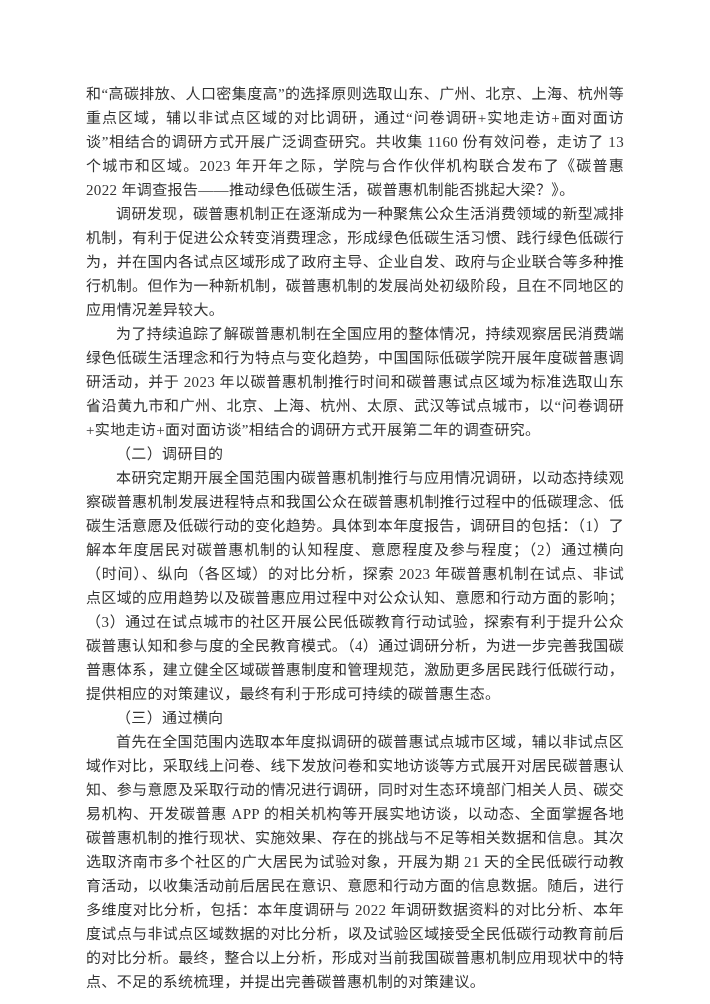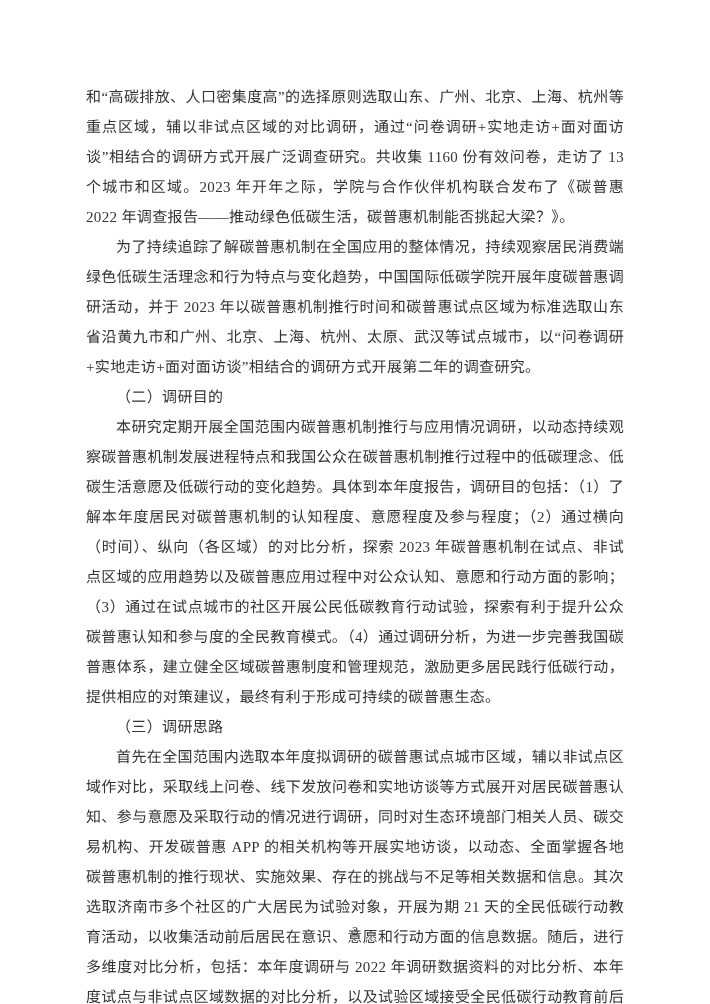--- a/index.html
+++ b/index.html
@@ -25,21 +25,21 @@
     line-height: 21.7px;
     letter-spacing: 0.35px;
     text-align: justify;
     text-justify: inter-ideograph;
   }
   .content p,
   .content h3 {
     margin: 0;
     padding: 0;
     font-size: 15px;
-    line-height: 30px;
+    line-height: 24px;
     font-weight: normal;
   }
   .content h3.heading {
     font-weight: normal;
   }
   .indent {
     text-indent: 2em;
   }
   .page-number {
     position: absolute;
@@ -50,20 +50,21 @@
     font-size: 12.5px;
     color: #333333;
   }
 </style>
 </head>
 <body>
 
 <div class="page">
   <div class="content">
     <p class="para">和“高碳排放、人口密集度高”的选择原则选取山东、广州、北京、上海、杭州等重点区域，辅以非试点区域的对比调研，通过“问卷调研+实地走访+面对面访谈”相结合的调研方式开展广泛调查研究。共收集 1160 份有效问卷，走访了 13 个城市和区域。2023 年开年之际，学院与合作伙伴机构联合发布了《碳普惠 2022 年调查报告——推动绿色低碳生活，碳普惠机制能否挑起大梁？》。</p>
+    <p class="para indent">调研发现，碳普惠机制正在逐渐成为一种聚焦公众生活消费领域的新型减排机制，有利于促进公众转变消费理念，形成绿色低碳生活习惯、践行绿色低碳行为，并在国内各试点区域形成了政府主导、企业自发、政府与企业联合等多种推行机制。但作为一种新机制，碳普惠机制的发展尚处初级阶段，且在不同地区的应用情况差异较大。</p>
     <p class="para indent">为了持续追踪了解碳普惠机制在全国应用的整体情况，持续观察居民消费端绿色低碳生活理念和行为特点与变化趋势，中国国际低碳学院开展年度碳普惠调研活动，并于 2023 年以碳普惠机制推行时间和碳普惠试点区域为标准选取山东省沿黄九市和广州、北京、上海、杭州、太原、武汉等试点城市，以“问卷调研+实地走访+面对面访谈”相结合的调研方式开展第二年的调查研究。</p>
     <h3 class="heading indent">（二）调研目的</h3>
     <p class="para indent">本研究定期开展全国范围内碳普惠机制推行与应用情况调研，以动态持续观察碳普惠机制发展进程特点和我国公众在碳普惠机制推行过程中的低碳理念、低碳生活意愿及低碳行动的变化趋势。具体到本年度报告，调研目的包括：（1）了解本年度居民对碳普惠机制的认知程度、意愿程度及参与程度；（2）通过横向（时间）、纵向（各区域）的对比分析，探索 2023 年碳普惠机制在试点、非试点区域的应用趋势以及碳普惠应用过程中对公众认知、意愿和行动方面的影响；（3）通过在试点城市的社区开展公民低碳教育行动试验，探索有利于提升公众碳普惠认知和参与度的全民教育模式。（4）通过调研分析，为进一步完善我国碳普惠体系，建立健全区域碳普惠制度和管理规范，激励更多居民践行低碳行动，提供相应的对策建议，最终有利于形成可持续的碳普惠生态。</p>
-    <h3 class="heading indent">（三）调研思路</h3>
+    <h3 class="heading indent">（三）通过横向</h3>
     <p class="para indent">首先在全国范围内选取本年度拟调研的碳普惠试点城市区域，辅以非试点区域作对比，采取线上问卷、线下发放问卷和实地访谈等方式展开对居民碳普惠认知、参与意愿及采取行动的情况进行调研，同时对生态环境部门相关人员、碳交易机构、开发碳普惠 APP 的相关机构等开展实地访谈，以动态、全面掌握各地碳普惠机制的推行现状、实施效果、存在的挑战与不足等相关数据和信息。其次选取济南市多个社区的广大居民为试验对象，开展为期 21 天的全民低碳行动教育活动，以收集活动前后居民在意识、意愿和行动方面的信息数据。随后，进行多维度对比分析，包括：本年度调研与 2022 年调研数据资料的对比分析、本年度试点与非试点区域数据的对比分析，以及试验区域接受全民低碳行动教育前后的对比分析。最终，整合以上分析，形成对当前我国碳普惠机制应用现状中的特点、不足的系统梳理，并提出完善碳普惠机制的对策建议。</p>
   </div>
   <div class="page-number">2</div>
 </div>
 
 </body></html>

